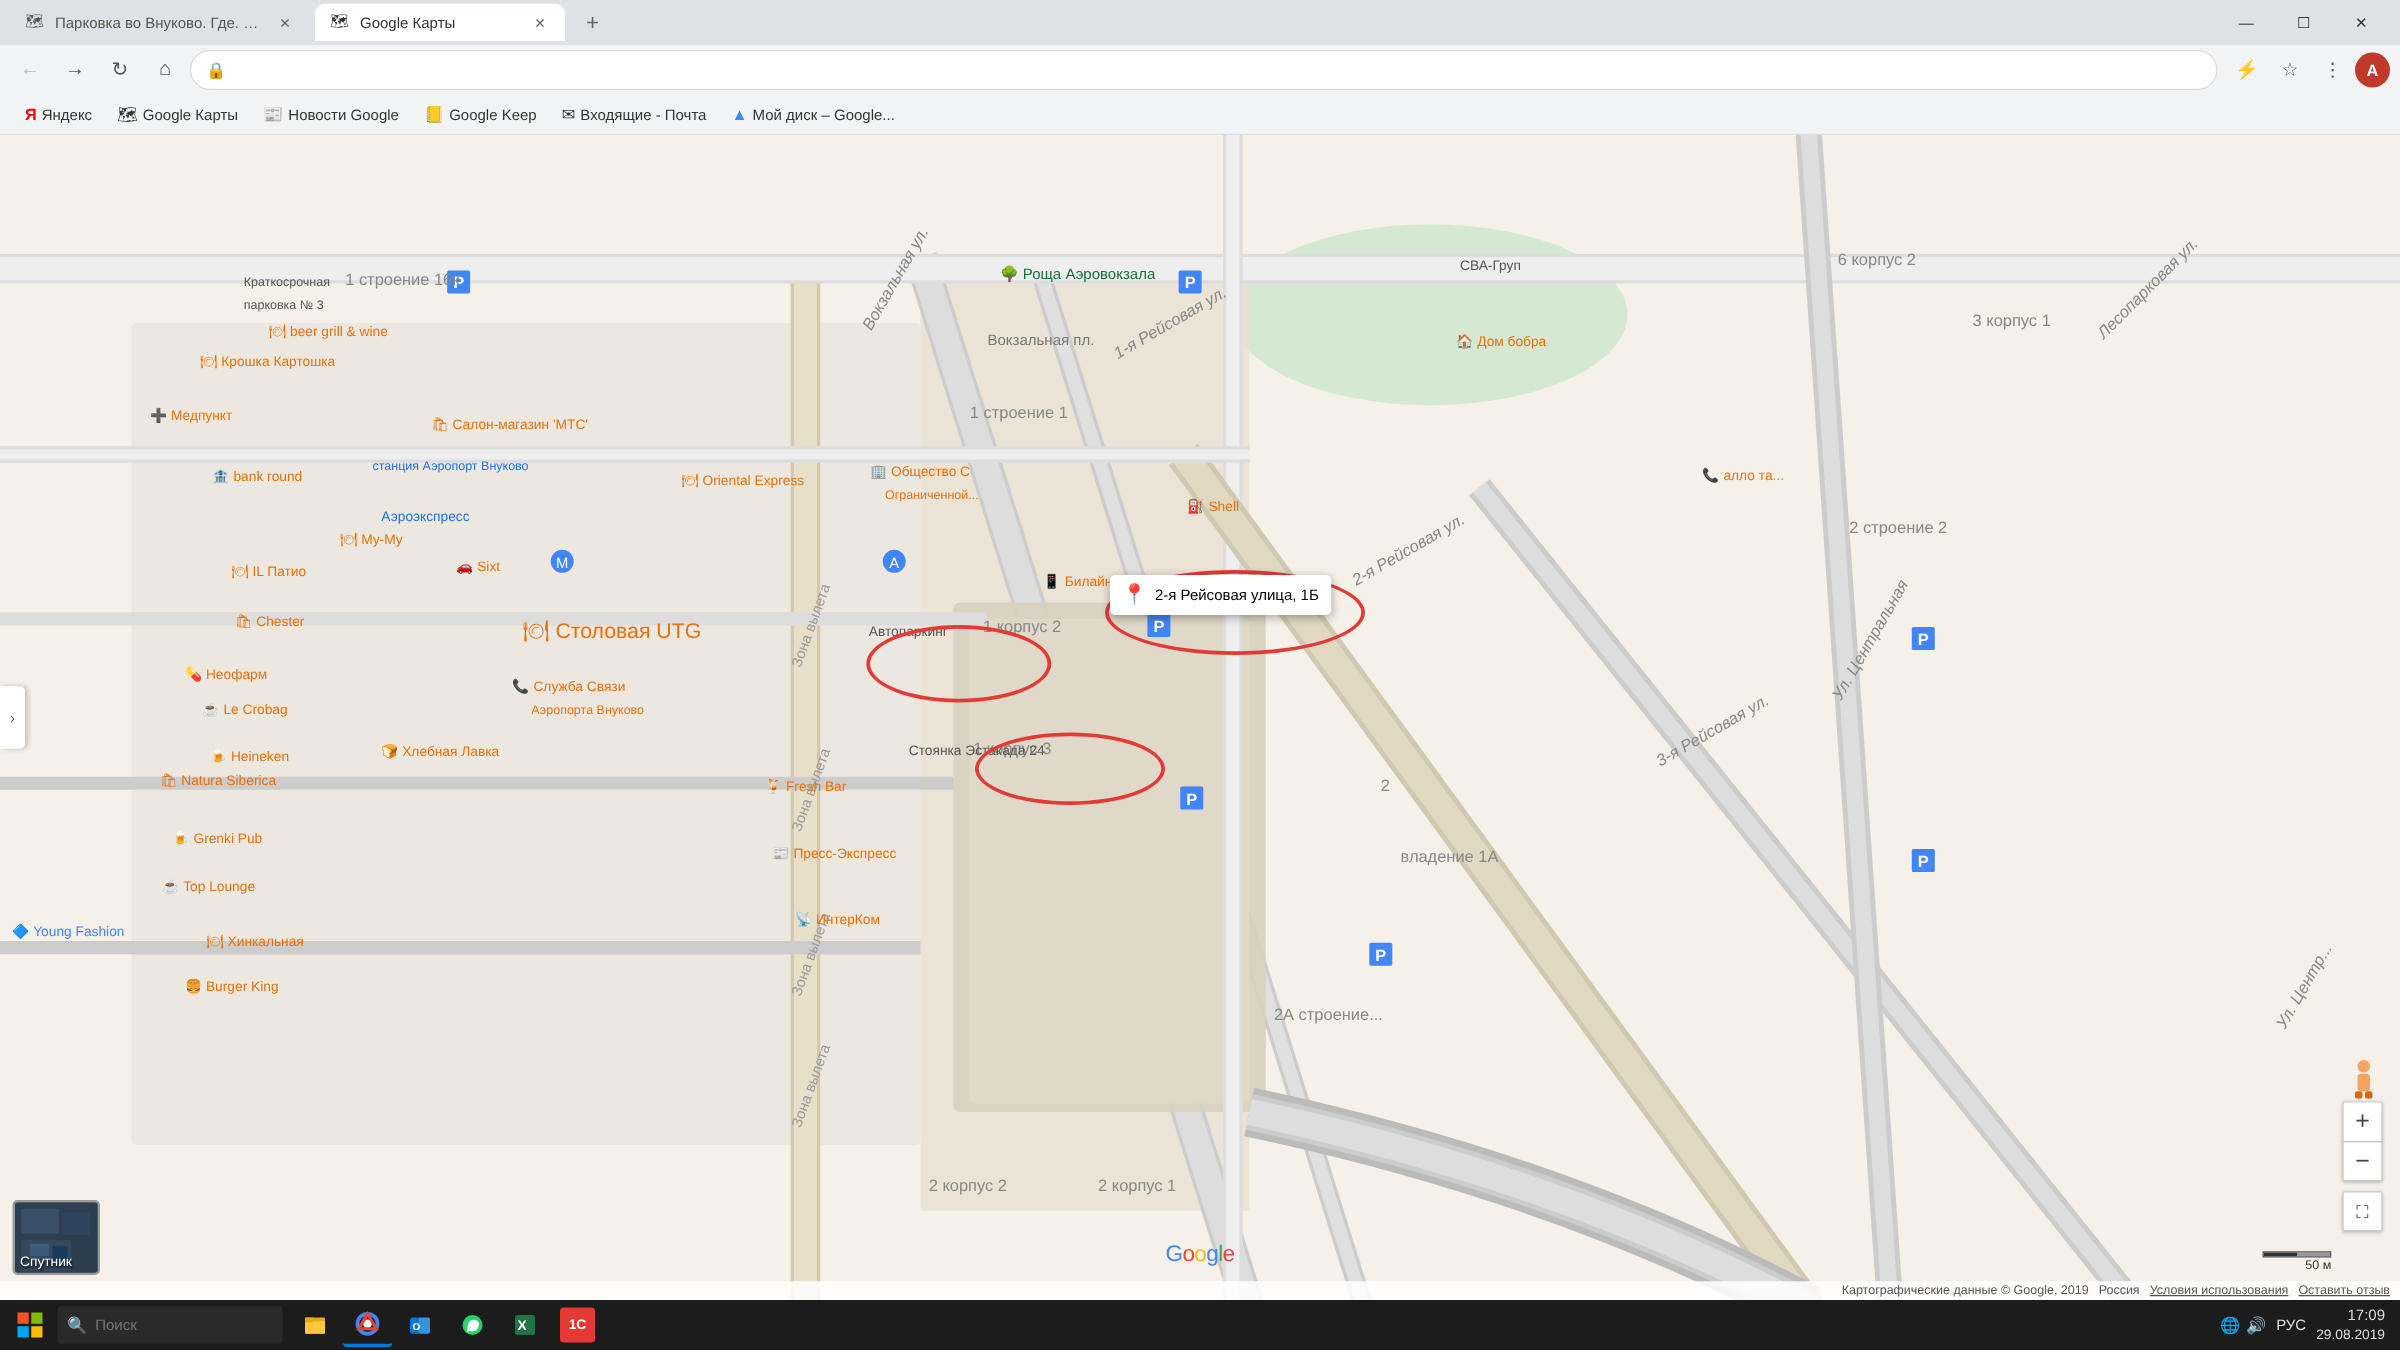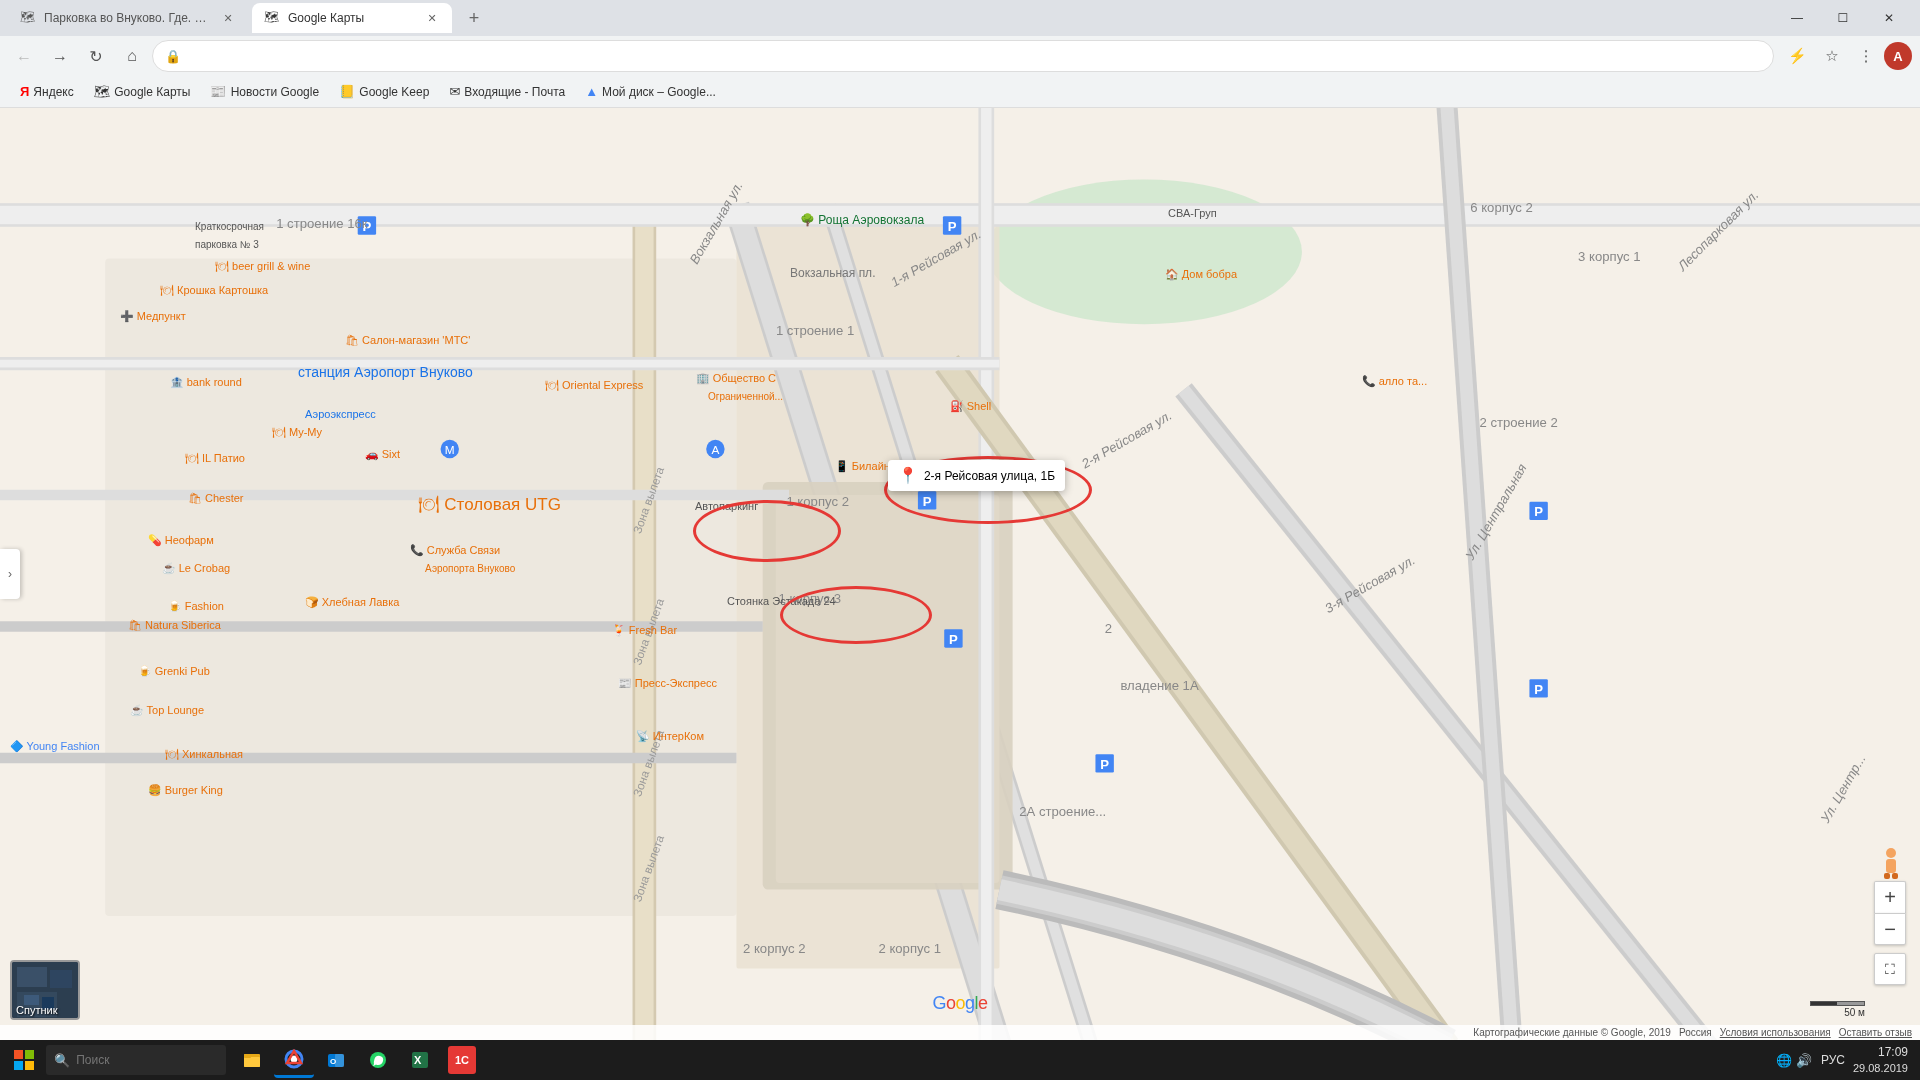--- a/index.html
+++ b/index.html
@@ -267,28 +267,28 @@
         <text x="840" y="405" font-size="10" fill="#888">2</text>
         <text x="852" y="448" font-size="10" fill="#888">владение 1А</text>
       </svg>
 
       <div style="position:absolute;left:215px;top:148px;">
         <span style="color:#e8700a;font-size:11px;">🍽 beer grill &amp; wine</span>
       </div>
       <div style="position:absolute;left:160px;top:172px;">
         <span style="color:#e8700a;font-size:11px;">🍽 Крошка Картошка</span>
       </div>
-      <div style="position:absolute;left:120px;top:198px;">
+      <div style="position:absolute;left:120px;top:215px;">
         <span style="color:#e8700a;font-size:11px;">➕ Медпункт</span>
       </div>
       <div style="position:absolute;left:345px;top:222px;">
         <span style="color:#e8700a;font-size:11px;">🛍 Салон-магазин 'МТС'</span>
       </div>
       <div style="position:absolute;left:298px;top:255px;">
-        <span style="color:#1a73e8;font-size:14px;">станция Аэропорт Внуково</span>
+        <span style="color:#1a73e8;font-size:10px;">станция Аэропорт Внуково</span>
       </div>
       <div style="position:absolute;left:545px;top:267px;">
         <span style="color:#e8700a;font-size:11px;">🍽 Oriental Express</span>
       </div>
       <div style="position:absolute;left:170px;top:264px;">
         <span style="color:#e8700a;font-size:11px;">🏦 bank round</span>
       </div>
       <div style="position:absolute;left:305px;top:296px;">
         <span style="color:#1a73e8;font-size:11px;">Аэроэкспресс</span>
       </div>
@@ -313,21 +313,21 @@
       <div style="position:absolute;left:410px;top:432px;">
         <span style="color:#e8700a;font-size:11px;">📞 Служба Связи<br><span style="font-size:10px;padding-left:15px;">Аэропорта Внуково</span></span>
       </div>
       <div style="position:absolute;left:162px;top:450px;">
         <span style="color:#e8700a;font-size:11px;">☕ Le Crobag</span>
       </div>
       <div style="position:absolute;left:305px;top:484px;">
         <span style="color:#e8700a;font-size:11px;">🍞 Хлебная Лавка</span>
       </div>
       <div style="position:absolute;left:168px;top:488px;">
-        <span style="color:#e8700a;font-size:11px;">🍺 Fashion</span>
+        <span style="color:#e8700a;font-size:11px;">🍺 Heineken</span>
       </div>
       <div style="position:absolute;left:128px;top:507px;">
         <span style="color:#e8700a;font-size:11px;">🛍 Natura Siberica</span>
       </div>
       <div style="position:absolute;left:138px;top:553px;">
         <span style="color:#e8700a;font-size:11px;">🍺 Grenki Pub</span>
       </div>
       <div style="position:absolute;left:130px;top:592px;">
         <span style="color:#e8700a;font-size:11px;">☕ Top Lounge</span>
       </div>

